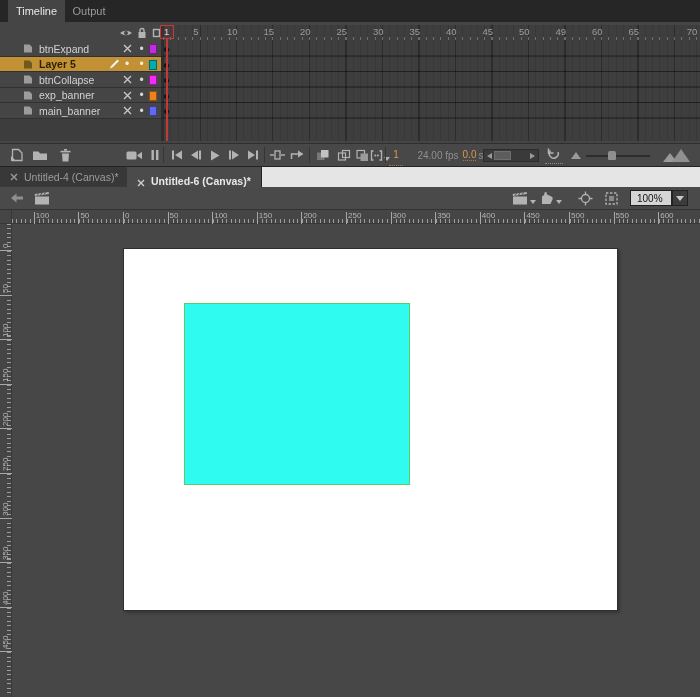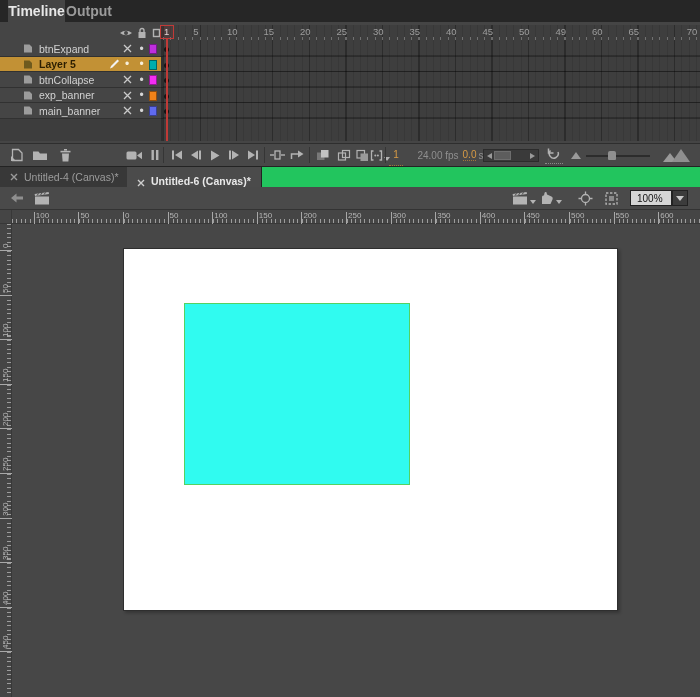--- a/index.html
+++ b/index.html
@@ -1,21 +1,21 @@
 <!DOCTYPE html>
 <html><head>
 <meta charset="utf-8">
 <style>
   html,body{margin:0;padding:0;background:#2b2b2b;}
   *{box-sizing:border-box;font-family:"Liberation Sans",sans-serif;}
   .app{position:relative;width:700px;height:697px;overflow:hidden;background:#474747;-webkit-user-select:none;user-select:none;}
 
   
   .panel-tabbar{position:absolute;left:0;top:0;width:700px;height:22px;background:#262626;}
-  .ptab{position:absolute;top:0;height:22px;display:flex;align-items:center;justify-content:center;font-size:14px;font-weight:bold;color:#9a9a9a;cursor:default;}
+  .ptab{position:absolute;top:0;height:22px;display:flex;align-items:center;justify-content:center;font-size:11px;font-weight:normal;color:#9a9a9a;cursor:default;}
   .ptab.active{background:#454545;color:#e8e8e8;}
 
   
   .tl-panel{position:absolute;left:0;top:22px;width:700px;height:121px;background:#454545;overflow:hidden;}
   .frames-area{position:absolute;left:163px;top:3px;right:0;height:116px;
      background:
        repeating-linear-gradient(to right, rgba(0,0,0,0.22) 0 1px, transparent 1px 36.5px),
        repeating-linear-gradient(to right, rgba(0,0,0,0.10) 0 1px, transparent 1px 7.3px),
        #3e3e3e;}
   .frames-rowlines{position:absolute;left:163px;top:19px;right:0;height:78px;
@@ -61,21 +61,21 @@
   .sb-thumb{position:absolute;left:10px;top:1px;width:17px;height:9px;background:#5d5d5d;border:1px solid #6e6e6e;}
   .tri-up-small{width:0;height:0;border-left:5px solid transparent;border-right:5px solid transparent;border-bottom:7px solid #9a9a9a;}
   .slider-track{position:absolute;left:586px;top:11px;width:64px;height:2px;background:#2c2c2c;}
   .slider-thumb{position:absolute;left:22px;top:-4px;width:8px;height:9px;background:#8f8f8f;border-radius:2px 2px 1px 1px;}
   .mountains{position:absolute;left:663px;top:5px;width:28px;height:13px;}
   .mt{position:absolute;bottom:0;width:0;height:0;border-style:solid;}
   .mt1{left:0;border-width:0 7px 9px 7px;border-color:transparent transparent #9a9a9a transparent;}
   .mt2{left:9px;border-width:0 9px 13px 9px;border-color:transparent transparent #8f8f8f transparent;}
 
   
-  .doc-tabbar{position:absolute;left:0;top:167px;width:700px;height:20px;background:#22c55e;}
+  .doc-tabbar{position:absolute;left:0;top:167px;width:700px;height:20px;background:#e5e5e5;}
   .dtab{position:absolute;top:0;height:20px;display:flex;align-items:center;gap:6px;padding:0 10px;font-size:10.5px;color:#9c9c9c;background:#383838;border-right:1px solid #222;cursor:default;}
   .dtab.active{background:#4b4b4b;color:#e8e8e8;font-weight:bold;}
 
   
   .edit-bar{position:absolute;left:0;top:187px;width:700px;height:23px;background:#4a4a4a;border-bottom:1px solid #333;}
   .eb{position:absolute;top:0;height:22px;display:flex;align-items:center;}
   .scene-label{font-size:11px;color:#cdcdcd;}
   .dd-arrow{width:0;height:0;border-left:3px solid transparent;border-right:3px solid transparent;border-top:4px solid #b3b3b3;margin-left:1px;margin-top:8px;}
   .zoom-box{position:absolute;left:630px;top:3px;width:42px;height:16px;background:#d5d5d5;border:1px solid #222;font-size:10px;color:#111;display:flex;align-items:center;padding-left:6px;}
   .zoom-btn{position:absolute;left:672px;top:3px;width:16px;height:16px;background:#3c3c3c;border:1px solid #222;display:flex;align-items:center;justify-content:center;}

